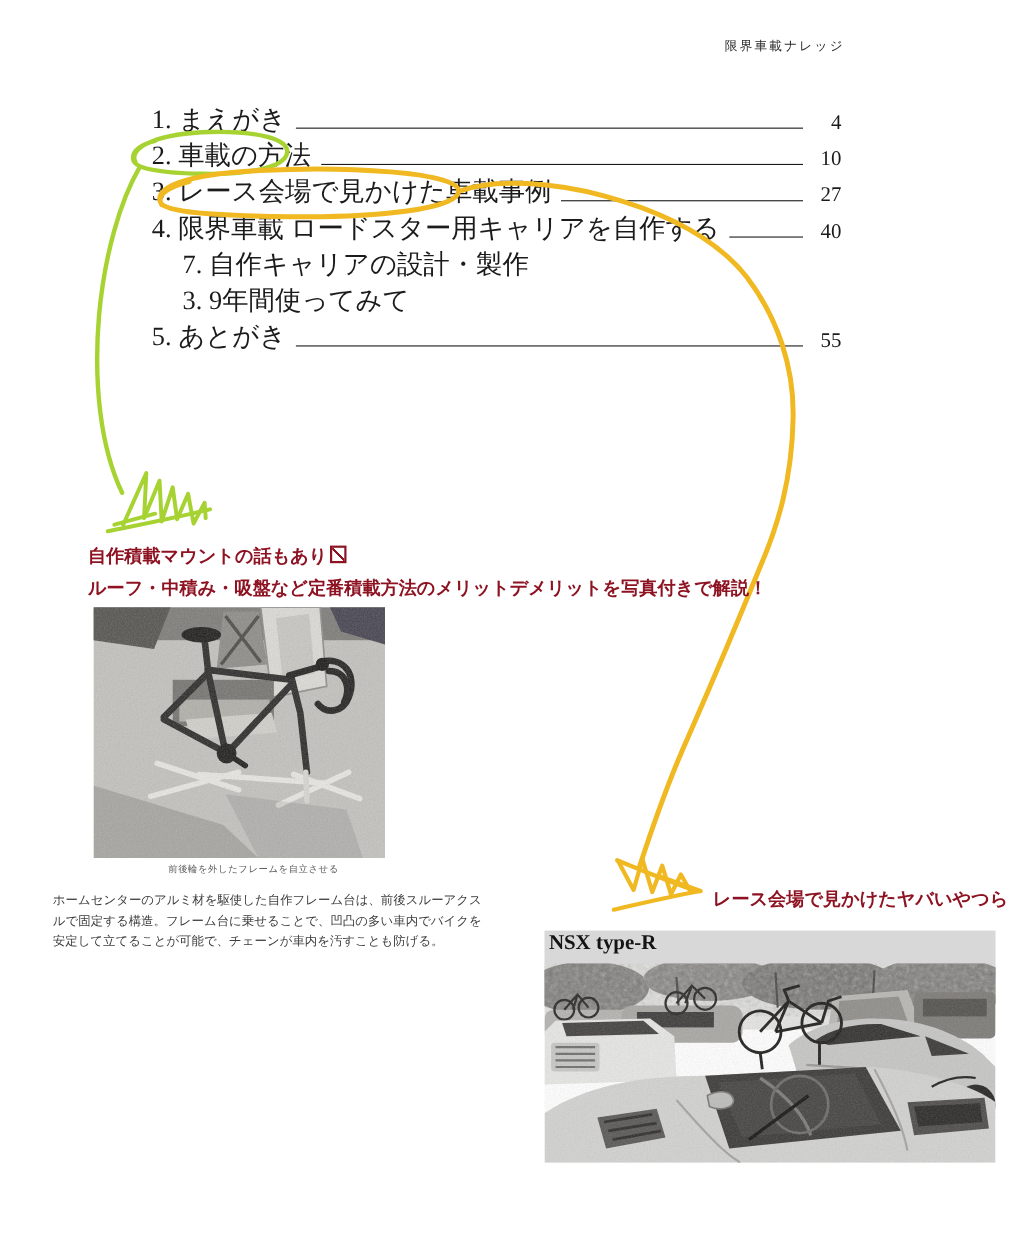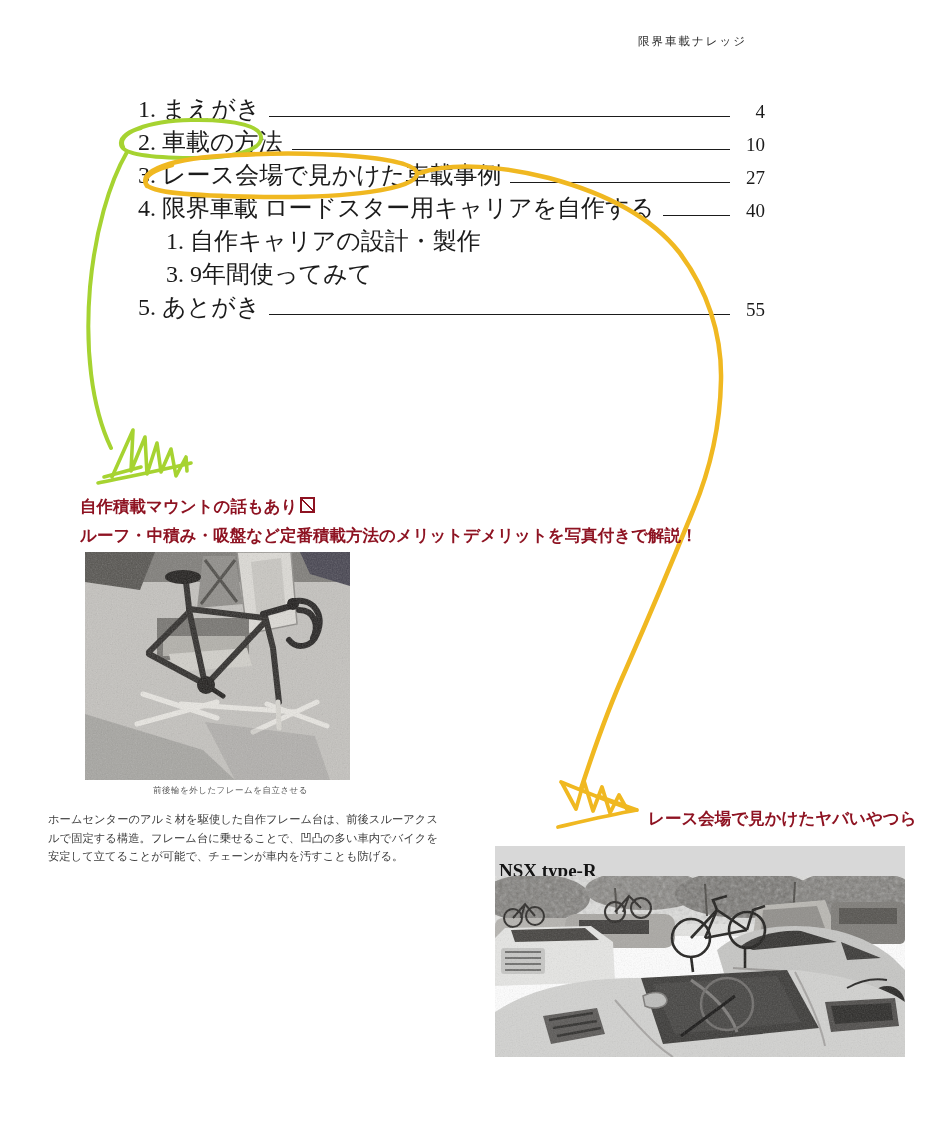--- a/index.html
+++ b/index.html
@@ -3,21 +3,21 @@
 <meta charset="utf-8">
 <style>
   html,body{margin:0;padding:0;}
   body{
     width:935px;height:1127px;position:relative;background:#ffffff;
     font-family:"Liberation Serif","DejaVu Serif",serif;
     overflow:hidden;
   }
   
   .doc-header{
-    position:absolute;top:34px;right:188px;
+    position:absolute;top:34px;right:167px;
     font-size:11.5px;color:#2b2b2b;letter-spacing:2px;
   }
   
   .toc{position:absolute;left:138px;top:91px;width:627px;}
   .toc-row{display:flex;align-items:flex-end;height:33px;color:#1b1b1b;}
   .toc-label{font-size:24px;white-space:nowrap;line-height:1;padding-bottom:3px;}
   .toc-leader{flex:1;border-bottom:1.4px solid #1b1b1b;margin:0 9px 7px 9px;}
   .toc-page{font-size:19px;min-width:26px;text-align:right;line-height:1;padding-bottom:3px;}
   .toc-sub .toc-label{padding-left:28px;}
   
@@ -44,21 +44,21 @@
   
   .body-text{
     position:absolute;left:48px;top:810px;width:390px;
     font-size:11.3px;line-height:18.6px;color:#3d3d3d;
     text-align:justify;filter:blur(0.45px);
   }
   .body-text p{margin:0 0 12px 0;}
   
   .nsx-heading{
     position:absolute;left:495px;top:846px;width:410px;height:43px;
-    background:#d8d8d8;box-sizing:border-box;padding:14px 6px 0 4px;
+    background:#d8d8d8;box-sizing:border-box;padding:1px 6px 0 4px;
     font-size:19px;font-weight:bold;color:#141414;
   }
   .nsx-photo{position:absolute;left:495px;top:876px;width:410px;height:181px;}
   .nsx-photo svg{display:block;}
 </style>
 </head>
 <body>
 
 <div class="doc-header">限界車載ナレッジ</div>
 
@@ -77,21 +77,21 @@
     <span class="toc-label">3. レース会場で見かけた車載事例</span>
     <span class="toc-leader"></span>
     <span class="toc-page">27</span>
   </div>
   <div class="toc-row">
     <span class="toc-label">4. 限界車載 ロードスター用キャリアを自作する</span>
     <span class="toc-leader"></span>
     <span class="toc-page">40</span>
   </div>
   <div class="toc-row toc-sub">
-    <span class="toc-label">1. 自作キャリアの設計・製作</span>
+    <span class="toc-label">7. 自作キャリアの設計・製作</span>
   </div>
   <div class="toc-row toc-sub">
     <span class="toc-label">3. 9年間使ってみて</span>
   </div>
   <div class="toc-row">
     <span class="toc-label">5. あとがき</span>
     <span class="toc-leader"></span>
     <span class="toc-page">55</span>
   </div>
 </div>

